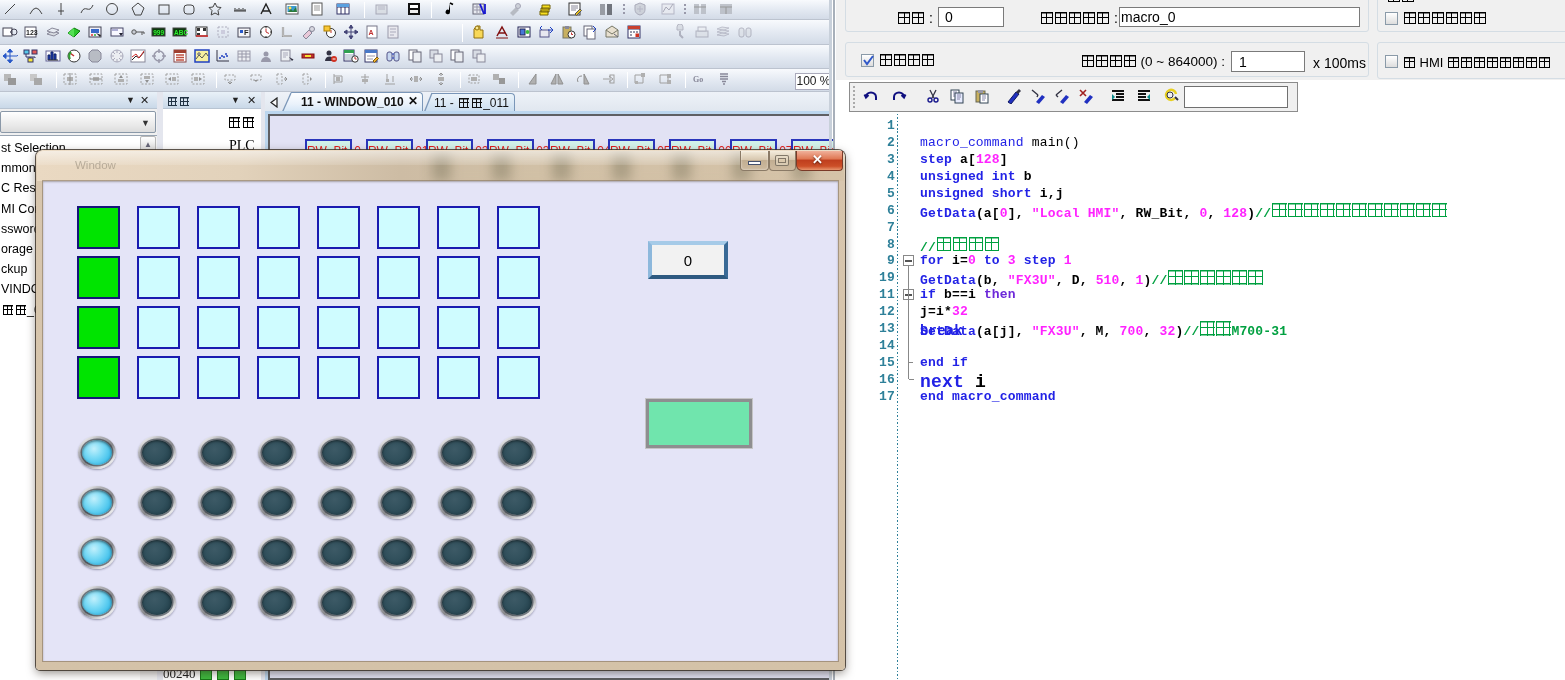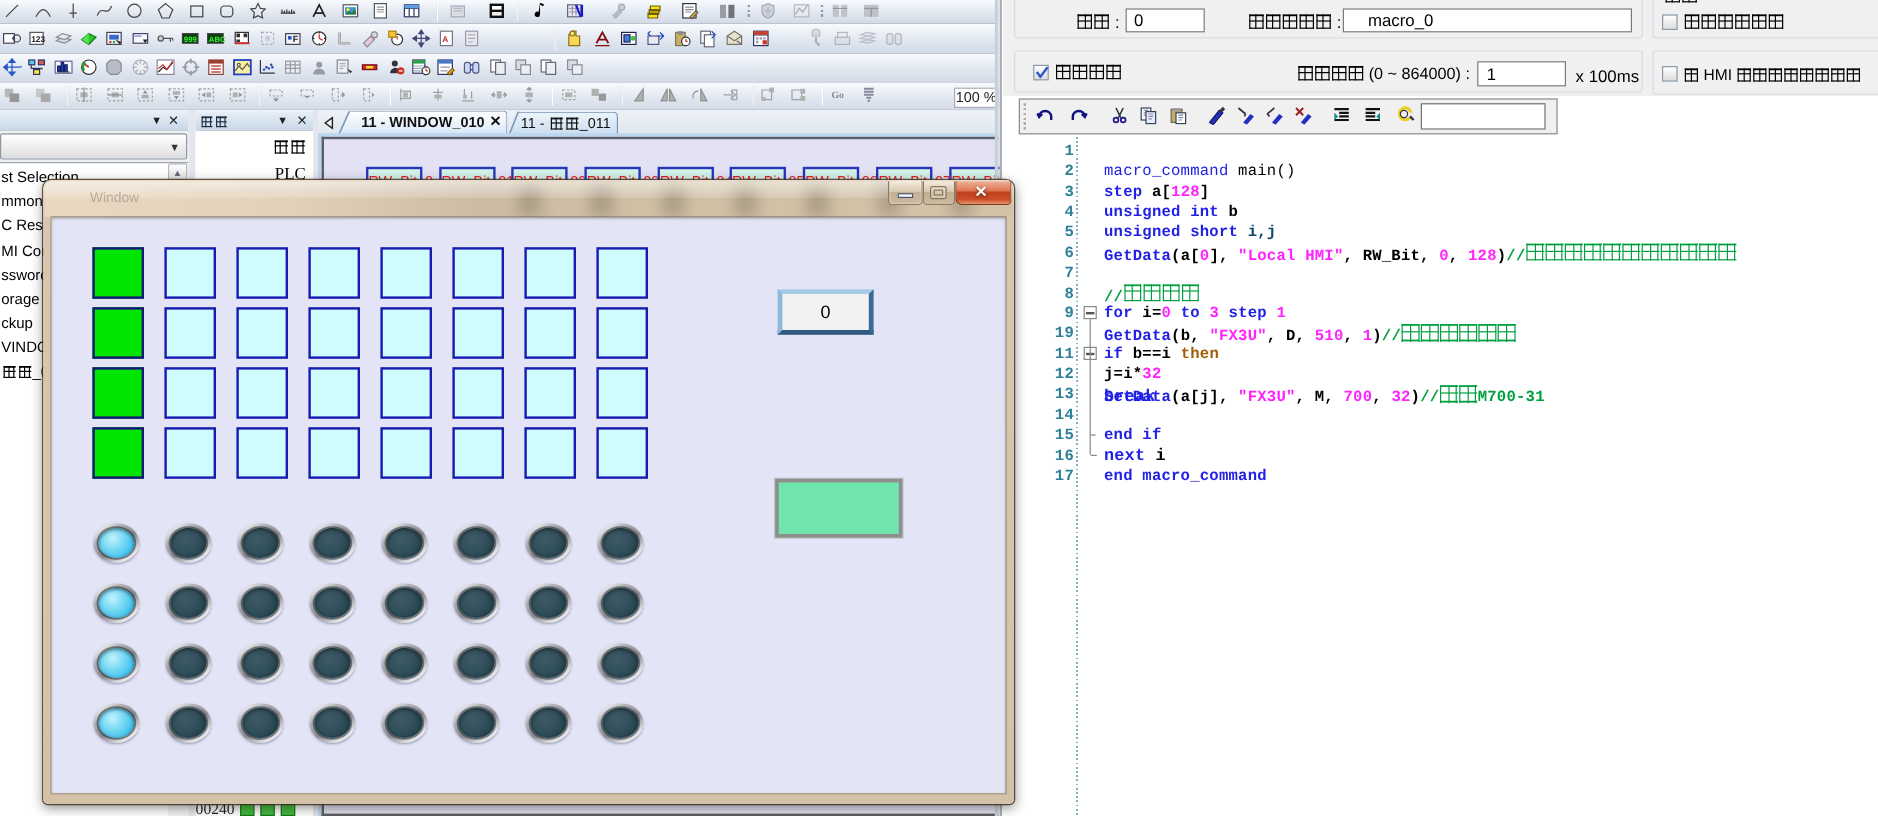--- a/index.html
+++ b/index.html
@@ -562,21 +562,21 @@
 <div class="abs" style="left:829px;top:0;width:3px;height:680px;background:#c8d0da;"></div>
 <div class="abs" style="left:833px;top:0;width:732px;height:680px;background:#fff;border-left:2px solid #a8b0ba;"></div>
 <div class="abs" style="left:836px;top:0;width:729px;height:80px;background:#f0f0f0;"></div>
 <div class="abs" style="left:845px;top:-14px;width:524px;height:46px;background:#f0f0f0;border:1px solid #d4dde4;border-radius:3px;"></div>
 <div class="abs" style="left:1377px;top:-14px;width:196px;height:46px;background:#f0f0f0;border:1px solid #d4dde4;border-radius:3px;"></div>
 <div class="abs" style="left:845px;top:42px;width:524px;height:35px;background:#f0f0f0;border:1px solid #d4dde4;border-radius:3px;"></div>
 <div class="abs" style="left:1377px;top:42px;width:196px;height:37px;background:#f0f0f0;border:1px solid #d4dde4;border-radius:3px;"></div>
 <div class="abs" style="right:632px;top:10px;"><i class="cj" style="width:12px;height:12px;color:#000;margin:0 1px;"></i><i class="cj" style="width:12px;height:12px;color:#000;margin:0 1px;"></i><span style="font-size:14px;"> :</span></div>
 <div class="abs" style="left:938px;top:7px;width:66px;height:20px;background:#fff;border:1px solid #7a7a7a;font-size:14px;padding:1px 0 0 6px;">0</div>
 <div class="abs" style="left:1040px;top:10px;"><i class="cj" style="width:12px;height:12px;color:#000;margin:0 1px;"></i><i class="cj" style="width:12px;height:12px;color:#000;margin:0 1px;"></i><i class="cj" style="width:12px;height:12px;color:#000;margin:0 1px;"></i><i class="cj" style="width:12px;height:12px;color:#000;margin:0 1px;"></i><i class="cj" style="width:12px;height:12px;color:#000;margin:0 1px;"></i><span style="font-size:14px;"> :</span></div>
-<div class="abs" style="left:1119px;top:7px;width:241px;height:20px;background:#fff;border:1px solid #7a7a7a;font-size:14px;padding:1px 0 0 20px;">macro_0</div>
+<div class="abs" style="left:1119px;top:7px;width:241px;height:20px;background:#fff;border:1px solid #7a7a7a;font-size:14px;padding:1px 0 0 1px;">macro_0</div>
 <div class="abs" style="left:1387px;top:-10px;overflow:hidden;height:13px;"><i class="cj" style="width:12px;height:12px;color:#000;margin:0 1px;"></i><i class="cj" style="width:12px;height:12px;color:#000;margin:0 1px;"></i></div>
 <div class="abs" style="left:1385px;top:12px;width:13px;height:13px;background:linear-gradient(#fff,#ddd);border:1px solid #8a9aa8;"></div>
 <div class="abs" style="left:1403px;top:12px;"><i class="cj" style="width:12px;height:12px;color:#000;margin:0 1px;"></i><i class="cj" style="width:12px;height:12px;color:#000;margin:0 1px;"></i><i class="cj" style="width:12px;height:12px;color:#000;margin:0 1px;"></i><i class="cj" style="width:12px;height:12px;color:#000;margin:0 1px;"></i><i class="cj" style="width:12px;height:12px;color:#000;margin:0 1px;"></i><i class="cj" style="width:12px;height:12px;color:#000;margin:0 1px;"></i></div>
 <div class="abs" style="left:861px;top:54px;width:13px;height:13px;background:linear-gradient(#fff,#ddd);border:1px solid #8a9aa8;"></div>
 <svg class="abs" style="left:861px;top:53px;" width="15" height="15" viewBox="0 0 15 15">
     <path d="M3 7 l3 4 6-8" stroke="#3058c8" stroke-width="2" fill="none"></path>
   </svg>
 <div class="abs" style="left:879px;top:54px;"><i class="cj" style="width:12px;height:12px;color:#000;margin:0 1px;"></i><i class="cj" style="width:12px;height:12px;color:#000;margin:0 1px;"></i><i class="cj" style="width:12px;height:12px;color:#000;margin:0 1px;"></i><i class="cj" style="width:12px;height:12px;color:#000;margin:0 1px;"></i></div>
 <div class="abs" style="right:340px;top:54px;"><i class="cj" style="width:12px;height:12px;color:#000;margin:0 1px;"></i><i class="cj" style="width:12px;height:12px;color:#000;margin:0 1px;"></i><i class="cj" style="width:12px;height:12px;color:#000;margin:0 1px;"></i><i class="cj" style="width:12px;height:12px;color:#000;margin:0 1px;"></i><span style="font-size:13.5px;"> (0 ~ 864000) :</span></div>
 <div class="abs" style="left:1231px;top:51px;width:74px;height:21px;background:#fff;border:1px solid #7a7a7a;font-size:14px;padding:2px 0 0 7px;">1</div>
@@ -653,31 +653,31 @@
 <div class="abs" style="left:845px;top:287.3px;width:50px;text-align:right;font-family:'Liberation Mono',monospace;font-size:13px;font-weight:bold;letter-spacing:0.18px;white-space:pre;color:#2e8099;">11</div>
 <div class="abs" style="left:845px;top:304.2px;width:50px;text-align:right;font-family:'Liberation Mono',monospace;font-size:13px;font-weight:bold;letter-spacing:0.18px;white-space:pre;color:#2e8099;">12</div>
 <div class="abs" style="left:845px;top:321.2px;width:50px;text-align:right;font-family:'Liberation Mono',monospace;font-size:13px;font-weight:bold;letter-spacing:0.18px;white-space:pre;color:#2e8099;">13</div>
 <div class="abs" style="left:845px;top:338.1px;width:50px;text-align:right;font-family:'Liberation Mono',monospace;font-size:13px;font-weight:bold;letter-spacing:0.18px;white-space:pre;color:#2e8099;">14</div>
 <div class="abs" style="left:845px;top:355.0px;width:50px;text-align:right;font-family:'Liberation Mono',monospace;font-size:13px;font-weight:bold;letter-spacing:0.18px;white-space:pre;color:#2e8099;">15</div>
 <div class="abs" style="left:845px;top:371.9px;width:50px;text-align:right;font-family:'Liberation Mono',monospace;font-size:13px;font-weight:bold;letter-spacing:0.18px;white-space:pre;color:#2e8099;">16</div>
 <div class="abs" style="left:845px;top:388.9px;width:50px;text-align:right;font-family:'Liberation Mono',monospace;font-size:13px;font-weight:bold;letter-spacing:0.18px;white-space:pre;color:#2e8099;">17</div>
 <div class="abs" style="left:920px;top:134.9px;font-family:'Liberation Mono',monospace;font-size:13px;font-weight:normal;letter-spacing:0.18px;white-space:pre;"><span style="color:#2222e6">macro_command </span><span style="color:#000">main()</span></div>
 <div class="abs" style="left:920px;top:151.9px;font-family:'Liberation Mono',monospace;font-size:13px;font-weight:bold;letter-spacing:0.18px;white-space:pre;"><span style="color:#2222e6">step </span><span style="color:#000">a[</span><span style="color:#ff22ff">128</span><span style="color:#000">]</span></div>
 <div class="abs" style="left:920px;top:168.8px;font-family:'Liberation Mono',monospace;font-size:13px;font-weight:bold;letter-spacing:0.18px;white-space:pre;"><span style="color:#2222e6">unsigned int </span><span style="color:#000">b</span></div>
-<div class="abs" style="left:920px;top:185.7px;font-family:'Liberation Mono',monospace;font-size:13px;font-weight:bold;letter-spacing:0.18px;white-space:pre;"><span style="color:#2222e6">unsigned short </span><span style="color:#0c4a6e">i,j</span></div>
+<div class="abs" style="left:920px;top:185.7px;font-family:'Liberation Mono',monospace;font-size:13px;font-weight:bold;letter-spacing:0.18px;white-space:pre;"><span style="color:#2222e6">unsigned short </span><span style="color:#000000">i,j</span></div>
 <div class="abs" style="left:920px;top:202.7px;font-family:'Liberation Mono',monospace;font-size:13px;font-weight:bold;letter-spacing:0.18px;white-space:pre;"><span style="color:#2222e6">GetData</span><span style="color:#000">(a[</span><span style="color:#ff22ff">0</span><span style="color:#000">], </span><span style="color:#ff22ff">"Local HMI"</span><span style="color:#000">, RW_Bit, </span><span style="color:#ff22ff">0</span><span style="color:#000">, </span><span style="color:#ff22ff">128</span><span style="color:#000">)</span><span style="color:#00a040">//</span><i class="cj" style="width:14.5px;height:14.5px;color:#00a040;margin:0 0.75px;"></i><i class="cj" style="width:14.5px;height:14.5px;color:#00a040;margin:0 0.75px;"></i><i class="cj" style="width:14.5px;height:14.5px;color:#00a040;margin:0 0.75px;"></i><i class="cj" style="width:14.5px;height:14.5px;color:#00a040;margin:0 0.75px;"></i><i class="cj" style="width:14.5px;height:14.5px;color:#00a040;margin:0 0.75px;"></i><i class="cj" style="width:14.5px;height:14.5px;color:#00a040;margin:0 0.75px;"></i><i class="cj" style="width:14.5px;height:14.5px;color:#00a040;margin:0 0.75px;"></i><i class="cj" style="width:14.5px;height:14.5px;color:#00a040;margin:0 0.75px;"></i><i class="cj" style="width:14.5px;height:14.5px;color:#00a040;margin:0 0.75px;"></i><i class="cj" style="width:14.5px;height:14.5px;color:#00a040;margin:0 0.75px;"></i><i class="cj" style="width:14.5px;height:14.5px;color:#00a040;margin:0 0.75px;"></i></div>
 <div class="abs" style="left:920px;top:236.5px;font-family:'Liberation Mono',monospace;font-size:13px;font-weight:bold;letter-spacing:0.18px;white-space:pre;"><span style="color:#00a040">//</span><i class="cj" style="width:14.5px;height:14.5px;color:#00a040;margin:0 0.75px;"></i><i class="cj" style="width:14.5px;height:14.5px;color:#00a040;margin:0 0.75px;"></i><i class="cj" style="width:14.5px;height:14.5px;color:#00a040;margin:0 0.75px;"></i><i class="cj" style="width:14.5px;height:14.5px;color:#00a040;margin:0 0.75px;"></i></div>
 <div class="abs" style="left:920px;top:253.4px;font-family:'Liberation Mono',monospace;font-size:13px;font-weight:bold;letter-spacing:0.18px;white-space:pre;"><span style="color:#2222e6">for </span><span style="color:#000">i=</span><span style="color:#ff22ff">0 </span><span style="color:#2222e6">to </span><span style="color:#ff22ff">3 </span><span style="color:#2222e6">step </span><span style="color:#ff22ff">1</span></div>
 <div class="abs" style="left:920px;top:270.4px;font-family:'Liberation Mono',monospace;font-size:13px;font-weight:bold;letter-spacing:0.18px;white-space:pre;"><span style="color:#2222e6">GetData</span><span style="color:#000">(b, </span><span style="color:#ff22ff">"FX3U"</span><span style="color:#000">, D, </span><span style="color:#ff22ff">510</span><span style="color:#000">, </span><span style="color:#ff22ff">1</span><span style="color:#000">)</span><span style="color:#00a040">//</span><i class="cj" style="width:14.5px;height:14.5px;color:#00a040;margin:0 0.75px;"></i><i class="cj" style="width:14.5px;height:14.5px;color:#00a040;margin:0 0.75px;"></i><i class="cj" style="width:14.5px;height:14.5px;color:#00a040;margin:0 0.75px;"></i><i class="cj" style="width:14.5px;height:14.5px;color:#00a040;margin:0 0.75px;"></i><i class="cj" style="width:14.5px;height:14.5px;color:#00a040;margin:0 0.75px;"></i><i class="cj" style="width:14.5px;height:14.5px;color:#00a040;margin:0 0.75px;"></i></div>
-<div class="abs" style="left:920px;top:287.3px;font-family:'Liberation Mono',monospace;font-size:13px;font-weight:bold;letter-spacing:0.18px;white-space:pre;"><span style="color:#2222e6">if </span><span style="color:#000">b==i </span><span style="color:#a16207">then</span></div>
+<div class="abs" style="left:920px;top:287.3px;font-family:'Liberation Mono',monospace;font-size:13px;font-weight:bold;letter-spacing:0.18px;white-space:pre;"><span style="color:#2222e6">if </span><span style="color:#000">b==i </span><span style="color:#6d28d9">then</span></div>
 <div class="abs" style="left:920px;top:304.2px;font-family:'Liberation Mono',monospace;font-size:13px;font-weight:bold;letter-spacing:0.18px;white-space:pre;"><span style="color:#000">j=i*</span><span style="color:#ff22ff">32</span></div>
 <div class="abs" style="left:920px;top:321.2px;font-family:'Liberation Mono',monospace;font-size:13px;font-weight:bold;letter-spacing:0.18px;white-space:pre;"><span style="color:#2222e6">SetData</span><span style="color:#000">(a[j], </span><span style="color:#ff22ff">"FX3U"</span><span style="color:#000">, M, </span><span style="color:#ff22ff">700</span><span style="color:#000">, </span><span style="color:#ff22ff">32</span><span style="color:#000">)</span><span style="color:#00a040">//</span><i class="cj" style="width:14.5px;height:14.5px;color:#00a040;margin:0 0.75px;"></i><i class="cj" style="width:14.5px;height:14.5px;color:#00a040;margin:0 0.75px;"></i><span style="color:#00a040">M700-31</span></div>
 <div class="abs" style="left:920px;top:323px;font-family:'Liberation Mono',monospace;font-size:14px;font-weight:bold;letter-spacing:0.18px;white-space:pre;"><span style="color:#2222e6">break</span></div>
 <div class="abs" style="left:920px;top:355.0px;font-family:'Liberation Mono',monospace;font-size:13px;font-weight:bold;letter-spacing:0.18px;white-space:pre;"><span style="color:#2222e6">end if</span></div>
-<div class="abs" style="left:920px;top:371.9px;font-family:'Liberation Mono',monospace;font-size:14px;font-weight:bold;letter-spacing:0.18px;white-space:pre;"><span style="color:#2222e6">next </span><span style="color:#000">i</span></div>
+<div class="abs" style="left:920px;top:371.9px;font-family:'Liberation Mono',monospace;font-size:18px;font-weight:bold;letter-spacing:0.18px;white-space:pre;"><span style="color:#2222e6">next </span><span style="color:#000">i</span></div>
 <div class="abs" style="left:920px;top:388.9px;font-family:'Liberation Mono',monospace;font-size:13px;font-weight:bold;letter-spacing:0.18px;white-space:pre;"><span style="color:#2222e6">end macro_command</span></div>
 <div class="abs" style="left:903px;top:255px;width:11px;height:11px;background:#fff;border:1px solid #888;"></div>
 <div class="abs" style="left:905px;top:260px;width:7px;height:1.5px;background:#555;"></div>
 <div class="abs" style="left:903px;top:289px;width:11px;height:11px;background:#fff;border:1px solid #888;"></div>
 <div class="abs" style="left:905px;top:294px;width:7px;height:1.5px;background:#555;"></div>
 <div class="abs" style="left:908px;top:266px;width:1px;height:113px;background:#888;"></div>
 <div class="abs" style="left:909px;top:362px;width:4px;height:1px;background:#888;"></div>
 <div class="abs" style="left:909px;top:379px;width:5px;height:1px;background:#888;"></div>
 <div class="abs" style="left:36px;top:150px;width:809px;height:520px;border-radius:7px 7px 4px 4px;box-shadow:0 3px 10px rgba(40,30,20,.5), 0 0 0 1px rgba(60,50,40,.8);background:linear-gradient(#ecdcc6,#d8c6ae 30px,#d4c2a8);"></div>
 <div class="abs" style="left:37px;top:151px;width:807px;height:30px;border-radius:6px 6px 0 0;overflow:hidden;">

